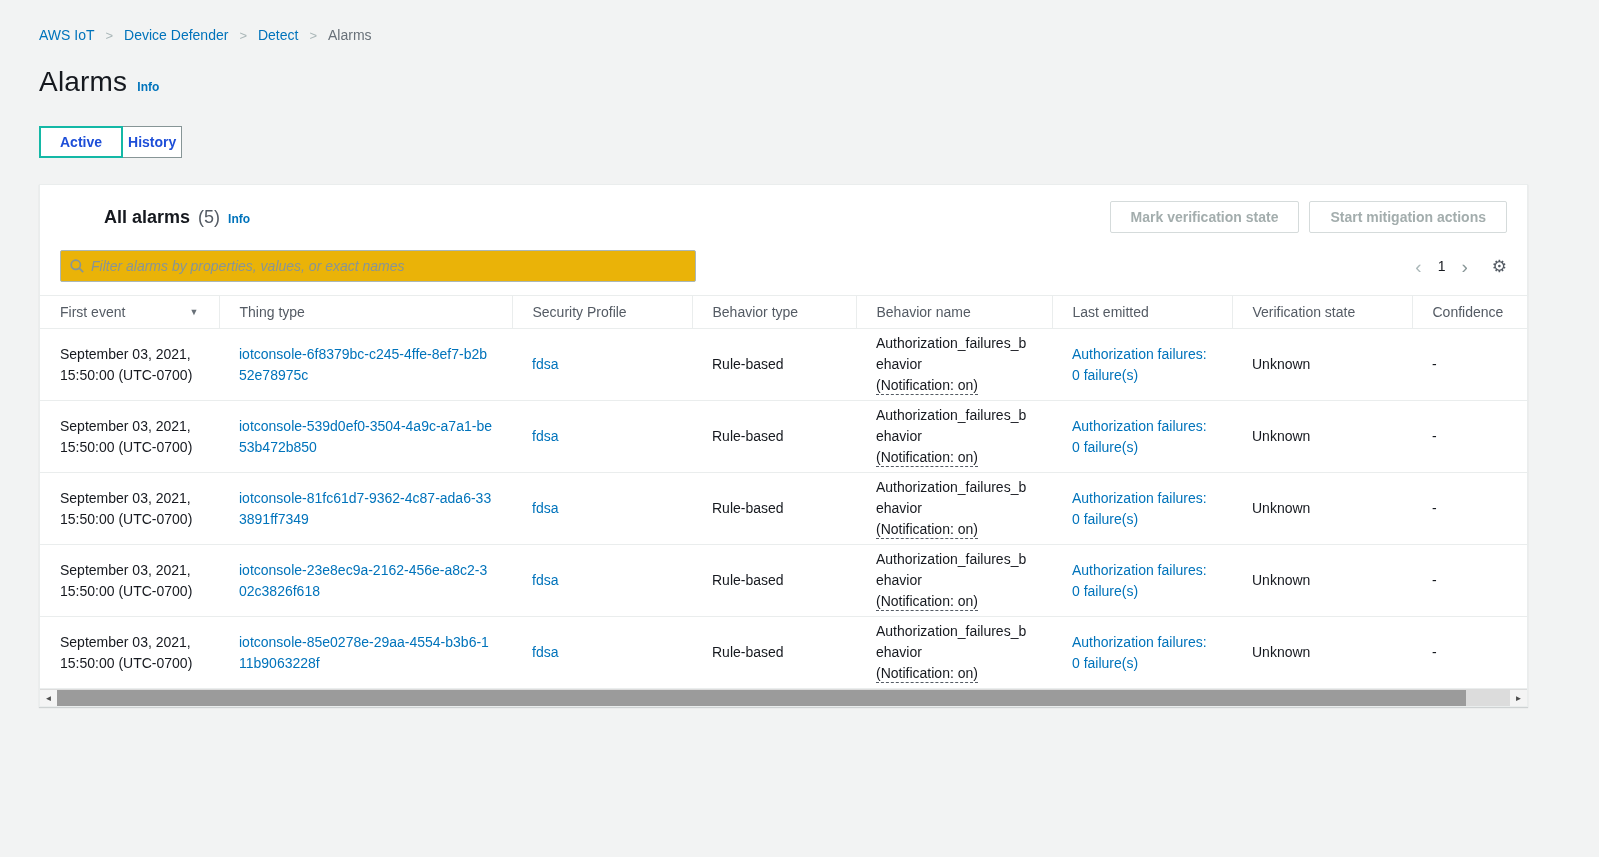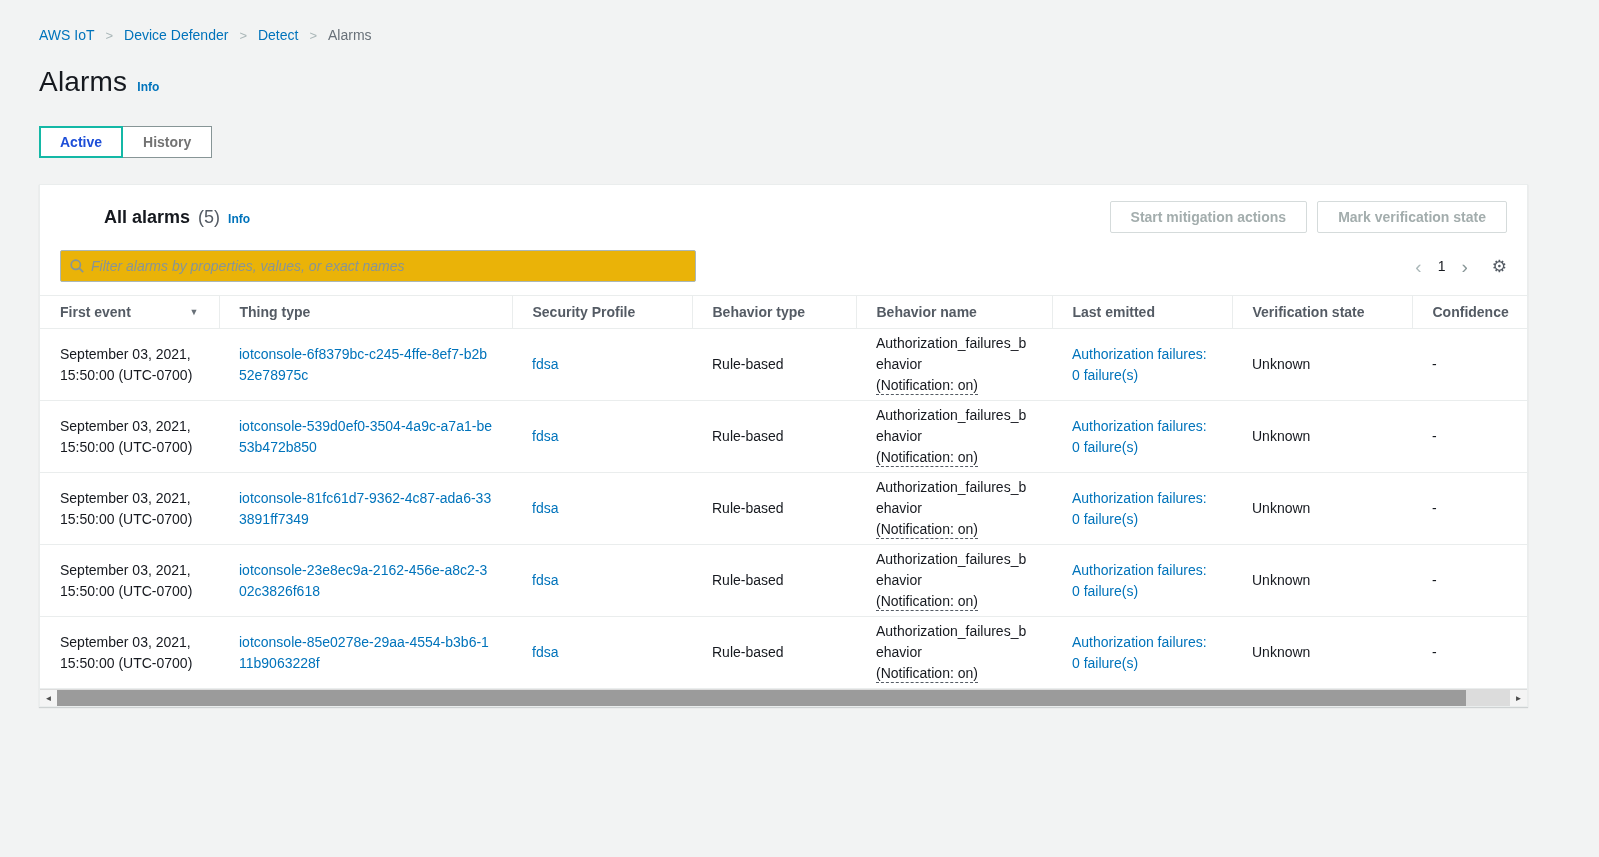--- a/index.html
+++ b/index.html
@@ -19,22 +19,22 @@
   .breadcrumb .current { color:#687078; }
 
   
   .title-row { margin-top:23px; display:flex; align-items:baseline; gap:10px; }
   h1 { font-size:28px; font-weight:500; color:#16191f; letter-spacing:0.2px; }
   .info-link { color:#0073bb; font-size:12px; font-weight:700; text-decoration:none; cursor:pointer; }
 
   
   .tabs { margin-top:28px; display:flex; }
   .tab {
-    background:#fff; border:1px solid #879596; color:#737373;
-    font-weight:700; font-size:14px; padding:7px 20px; cursor:pointer;
+    background:#fff; border:1px solid #879596; color:#1d4ed8;
+    font-weight:700; font-size:14px; padding:7px 5px; cursor:pointer;
     font-family:"Liberation Sans", sans-serif;
   }
   .tab.selected { border:2px solid #14b8a6; color:#1d4ed8; padding:6px 19px; position:relative; z-index:1; }
   .tab + .tab { margin-left:-1px; }
 
   
   .card {
     margin-top:26px; width:1489px; background:#fff;
     border:1px solid #eaeded; box-shadow:0 1px 1px 0 rgba(0,28,36,.15);
   }
@@ -62,21 +62,21 @@
   .search-box input::placeholder { color:#879596; font-style:italic; }
   .right-controls { display:flex; align-items:center; gap:14px; }
   .page-arrow { font-size:19px; color:#aab7b8; background:none; border:none; cursor:pointer; line-height:1; padding:0 2px; font-family:"Liberation Sans", sans-serif; }
   .page-arrow.next { color:#879596; }
   .page-num { font-size:14px; color:#16191f; background:none; border:none; cursor:pointer; font-family:"Liberation Sans", sans-serif; }
   .gear-btn { background:none; border:none; font-size:17px; color:#545b64; cursor:pointer; margin-left:8px; line-height:1; }
 
   
   table { width:100%; border-collapse:collapse; table-layout:fixed; }
   thead th {
-    text-align:left; font-weight:700; font-size:14px; color:#545b64;
+    text-align:left; font-weight:400; font-size:14px; color:#545b64;
     padding:6px 20px; height:33px;
     border-top:1px solid #eaeded; border-bottom:1px solid #eaeded;
     cursor:pointer;
   }
   thead th + th { border-left:1px solid #eaeded; }
   .th-flex { display:flex; justify-content:space-between; align-items:center; }
   .sort-icon { font-size:9px; color:#687078; }
   tbody td {
     padding:4px 20px; height:68px; vertical-align:middle;
     border-bottom:1px solid #eaeded; font-size:14px; color:#16191f; line-height:21px;
@@ -122,22 +122,22 @@
 
   <div class="card">
 
     <div class="card-header">
       <div class="card-title-wrap">
         <span class="card-title">All alarms</span>
         <span class="card-count">(5)</span>
         <a class="info-link">Info</a>
       </div>
       <div class="actions">
+        <button class="btn" disabled="">Mark verification state</button>
         <button class="btn" disabled="">Start mitigation actions</button>
-        <button class="btn" disabled="">Mark verification state</button>
       </div>
     </div>
 
     <div class="controls">
       <div class="search-box">
         <svg width="16" height="16" viewBox="0 0 16 16">
           <circle cx="6.8" cy="6.8" r="4.6" fill="none" stroke="#879596" stroke-width="1.7"></circle>
           <line x1="10.4" y1="10.4" x2="14.2" y2="14.2" stroke="#879596" stroke-width="1.7"></line>
         </svg>
         <input type="text" placeholder="Filter alarms by properties, values, or exact names" style="">

